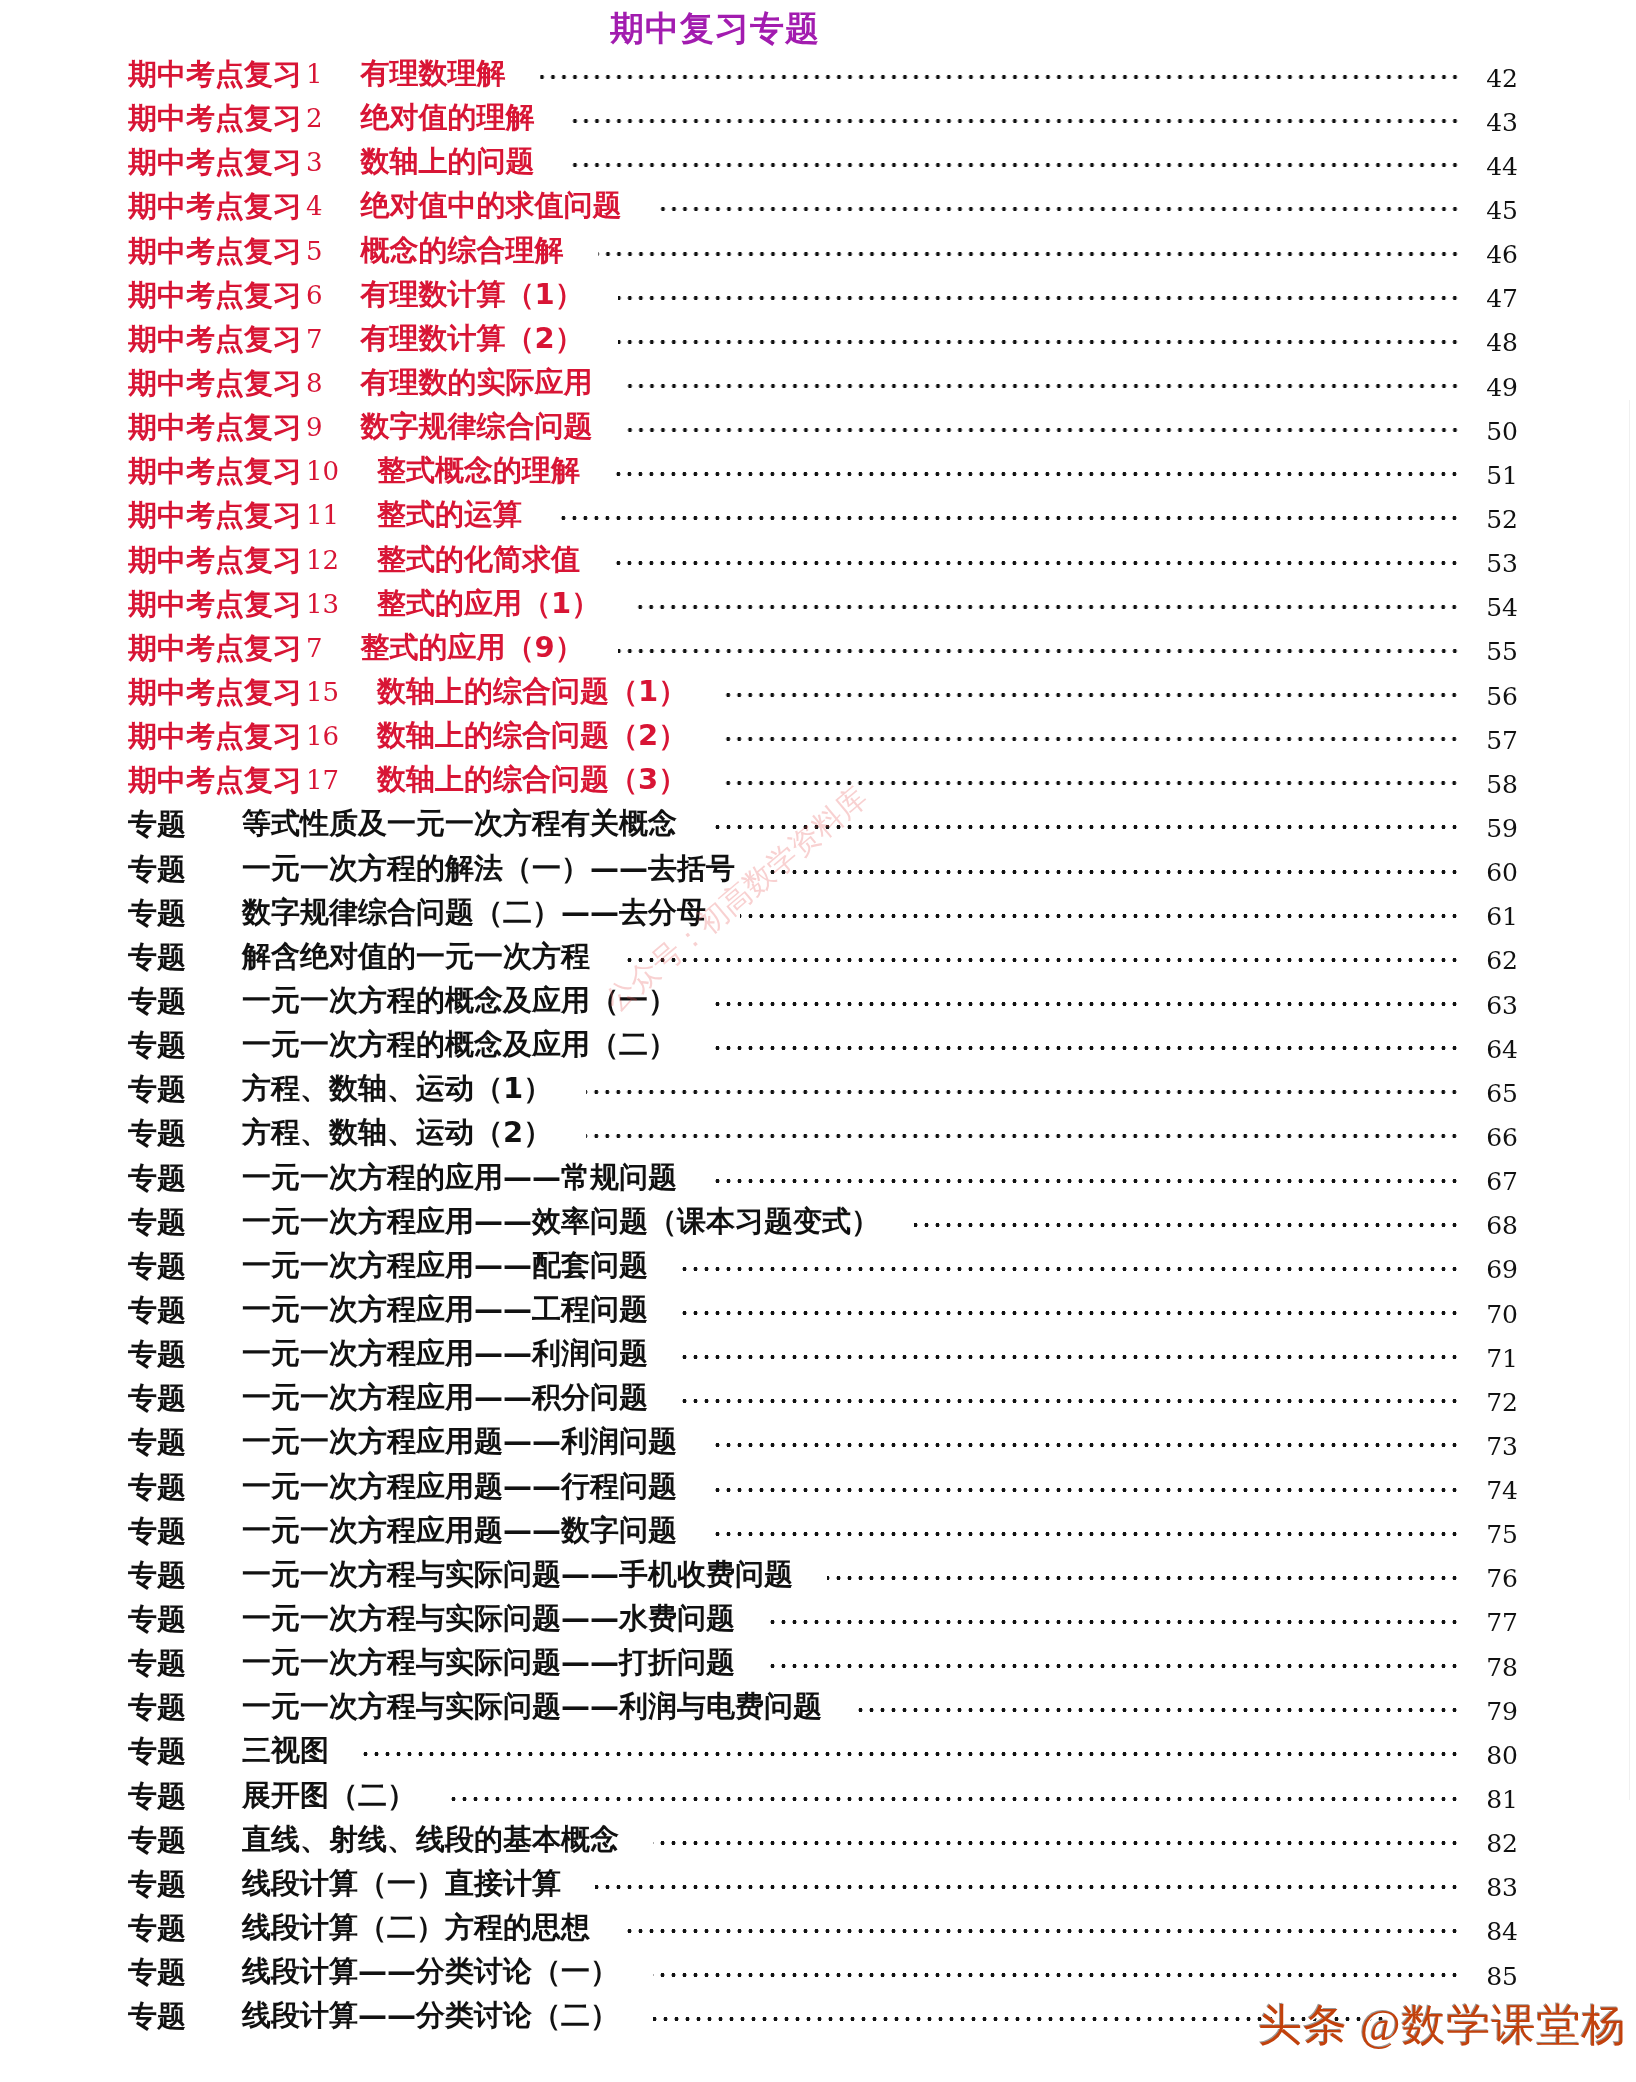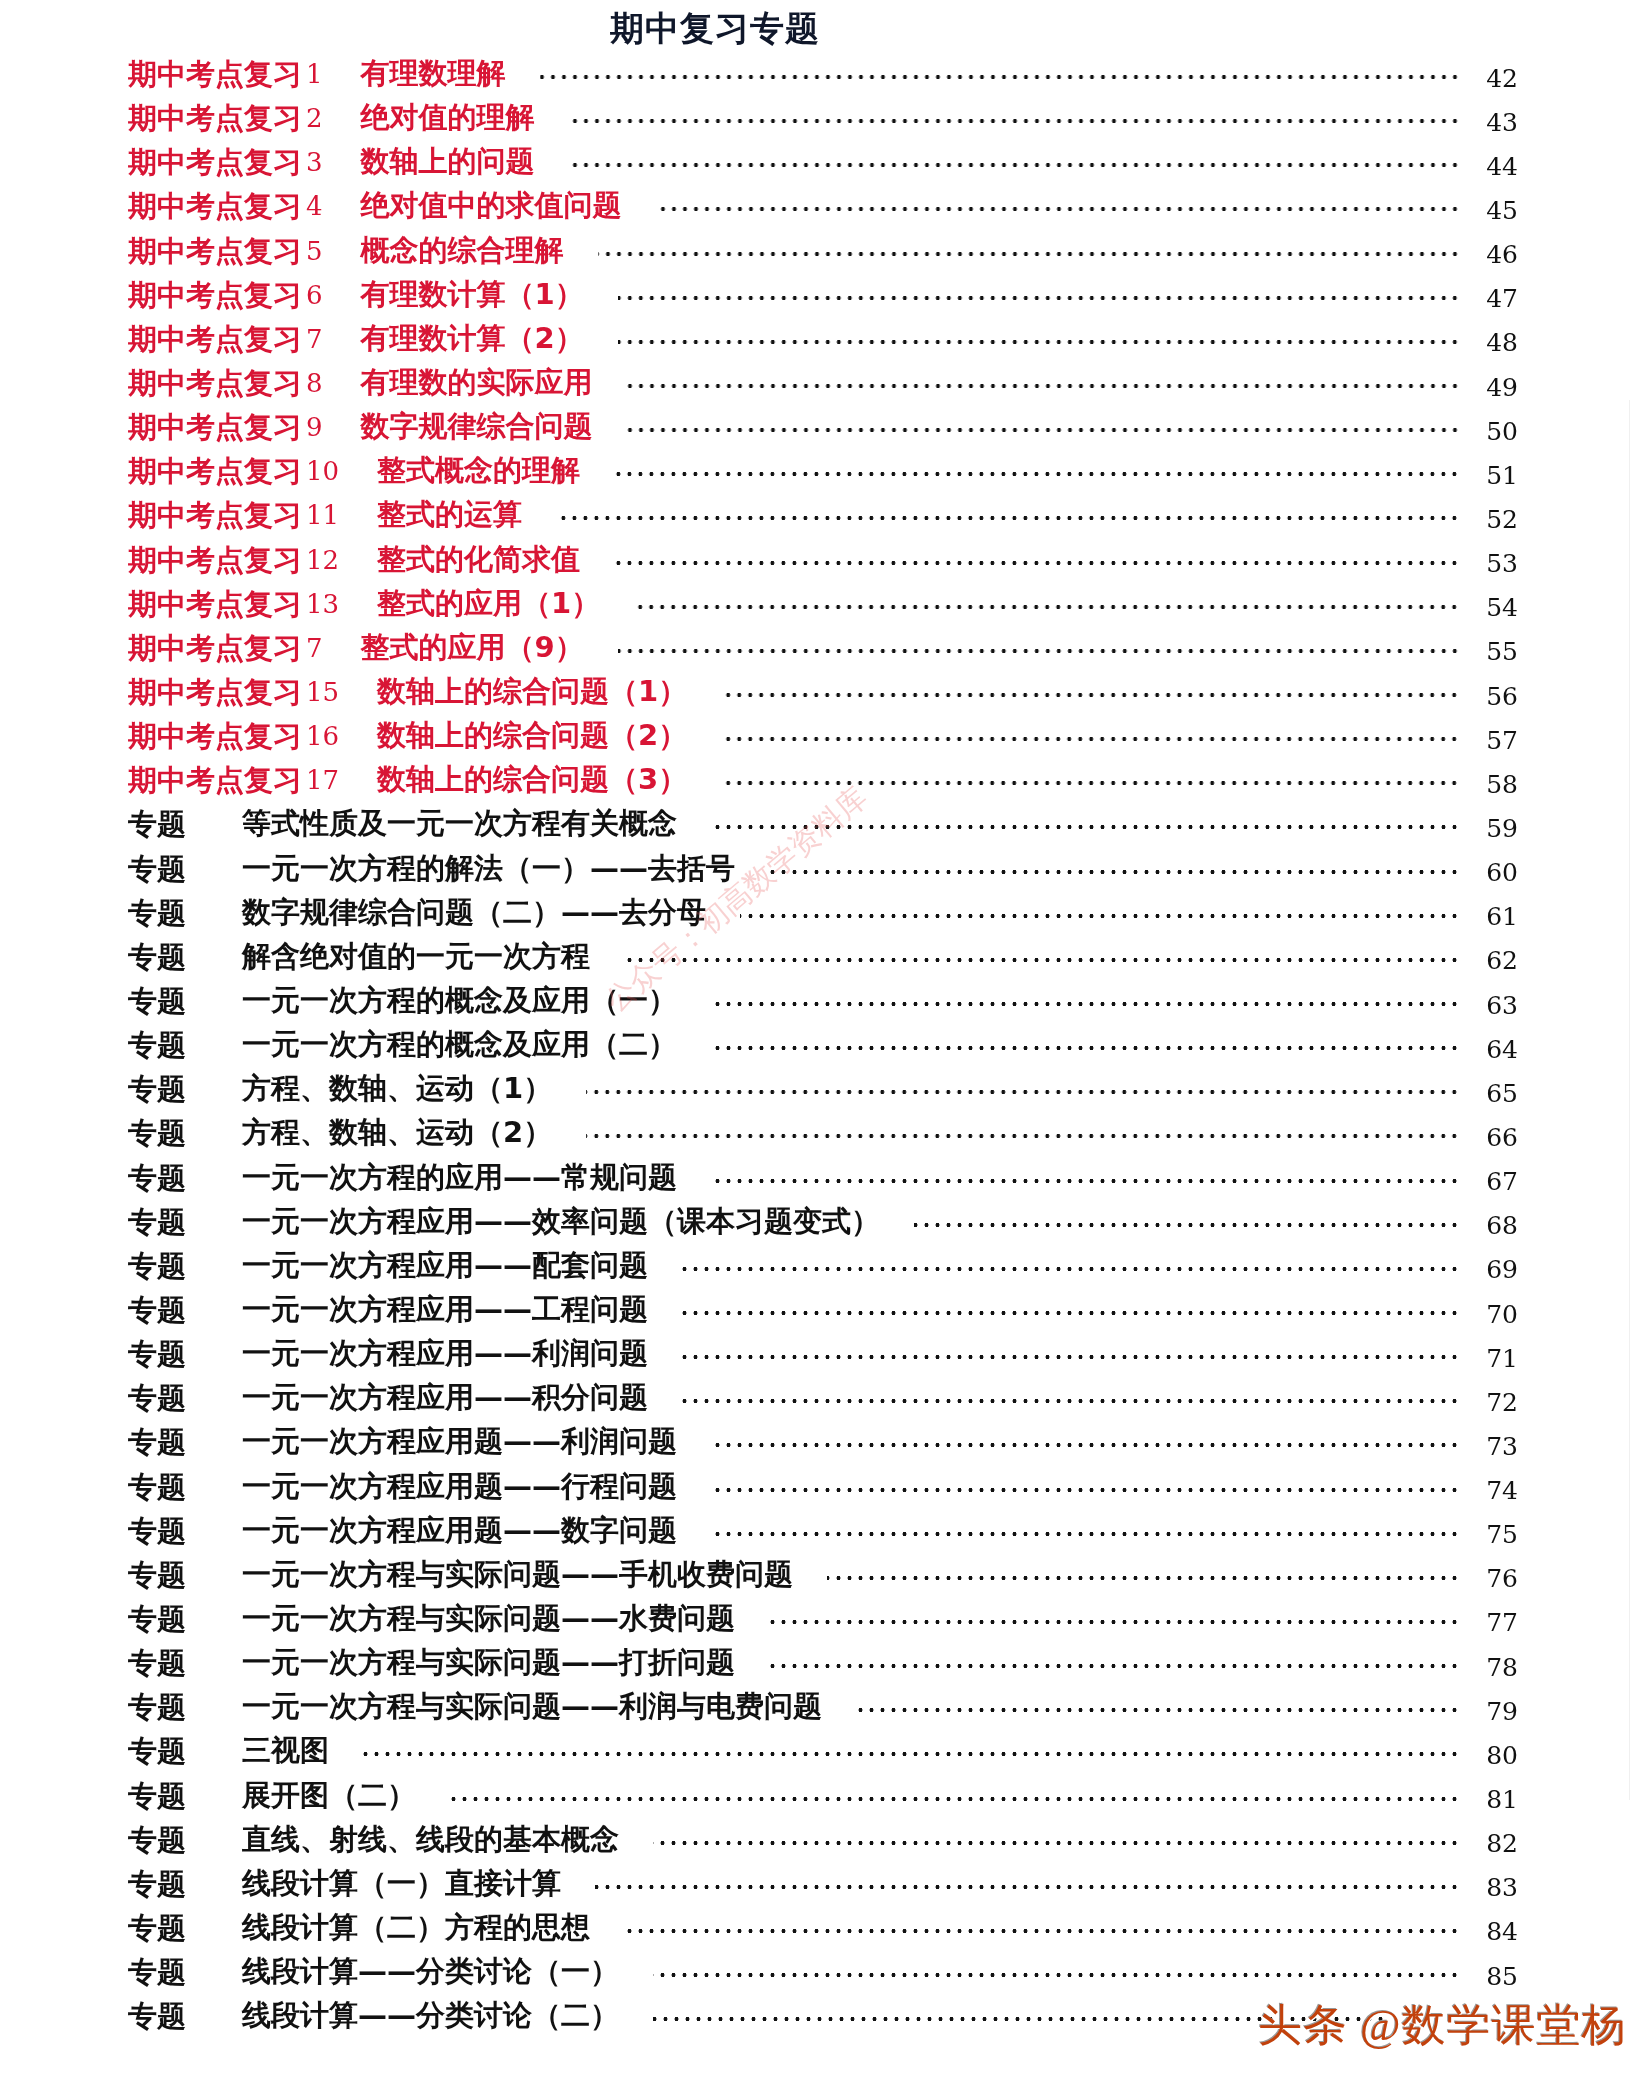--- a/index.html
+++ b/index.html
@@ -18,21 +18,21 @@
       position: absolute;
       left: 0;
       top: 6px;
       width: 1430px;
       text-align: center;
       font-family: "DejaVu Sans", "Liberation Sans", sans-serif;
       font-weight: bold;
       font-size: 34px;
       letter-spacing: 1px;
       line-height: 44px;
-      color: #0f172a;
+      color: #a21caf;
     }
     .toc {
       position: absolute;
       left: 128px;
       top: 52px;
       width: 1390px;
     }
     .toc-row {
       position: relative;
       height: 44.15px;

